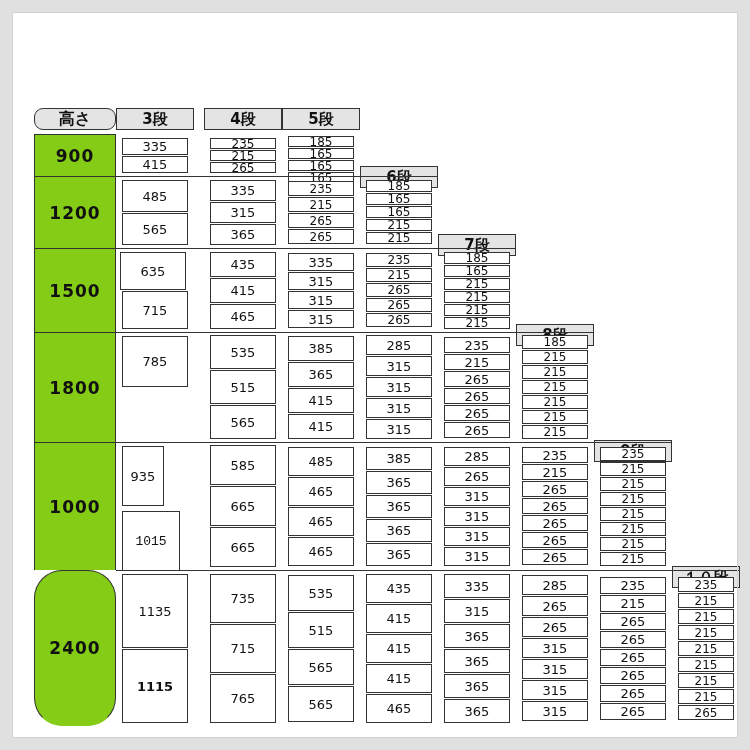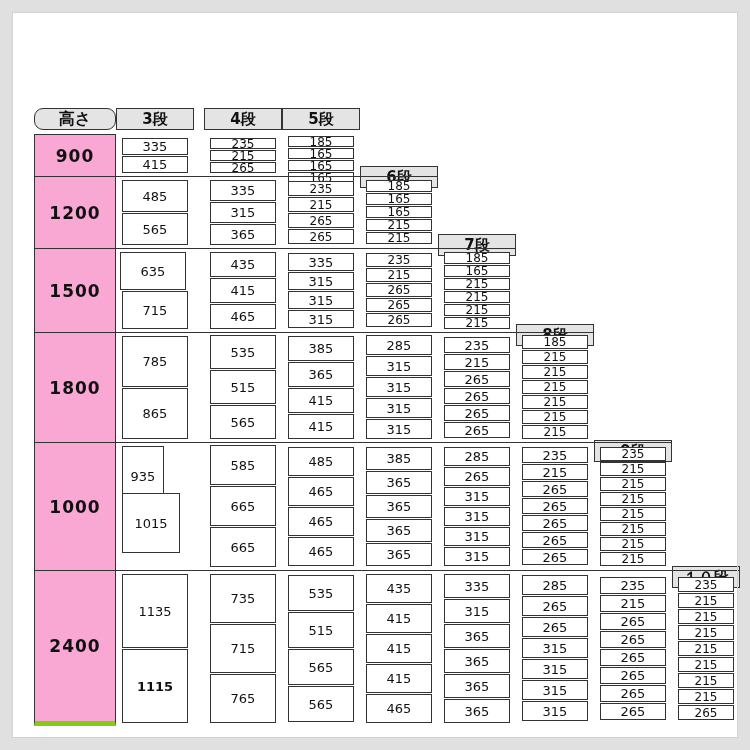--- a/index.html
+++ b/index.html
@@ -74,27 +74,27 @@
   }
   .col-header.big{font-size:16px;border-radius:9px;}
 
   
   .height-cell{
     position:absolute;
     box-sizing:border-box;
     border-top:1px solid #333;
     border-left:1px solid #333;
     border-right:1px solid #333;
-    background:#f9a8d4;
+    background:#84cc16;
     display:flex;align-items:center;justify-content:center;
     font-size:17px;font-weight:bold;color:#111;
     font-family:"DejaVu Sans", sans-serif;
     letter-spacing:1px;
   }
-  .height-cell.last{border-bottom:5px solid #84cc16;}
+  .height-cell.last{border-bottom:1px solid #84cc16;border-radius:28px;}
   .seg{
     position:absolute;
     box-sizing:border-box;
     border:1px solid #333;
     background:#ffffff;
     display:flex;align-items:center;justify-content:center;
     font-size:13px;color:#111;
     font-family:"DejaVu Sans", sans-serif;
     line-height:1;
   }
@@ -164,21 +164,20 @@
       <div class="seg small" style="left: 332px; top: 183px; width: 66px; height: 14px;">265</div>
       <div class="seg small" style="left: 332px; top: 198px; width: 66px; height: 14px;">265</div>
       <div class="seg small" style="left: 332px; top: 213px; width: 66px; height: 14px;">265</div>
       <div class="seg small" style="left: 410px; top: 152px; width: 66px; height: 12px;">185</div>
       <div class="seg small" style="left: 410px; top: 165px; width: 66px; height: 12px;">165</div>
       <div class="seg small" style="left: 410px; top: 178px; width: 66px; height: 12px;">215</div>
       <div class="seg small" style="left: 410px; top: 191px; width: 66px; height: 12px;">215</div>
       <div class="seg small" style="left: 410px; top: 204px; width: 66px; height: 12px;">215</div>
       <div class="seg small" style="left: 410px; top: 217px; width: 66px; height: 12px;">215</div>
       <div class="seg" style="left: 88px; top: 236px; width: 66px; height: 51px;">785</div>
-      <div class="seg" style="left: 88px; top: 288px; width: 66px; height: 51px;">865</div>
       <div class="seg" style="left: 176px; top: 235px; width: 66px; height: 34px;">535</div>
       <div class="seg" style="left: 176px; top: 270px; width: 66px; height: 34px;">515</div>
       <div class="seg" style="left: 176px; top: 305px; width: 66px; height: 34px;">565</div>
       <div class="seg" style="left: 254px; top: 236px; width: 66px; height: 25px;">385</div>
       <div class="seg" style="left: 254px; top: 262px; width: 66px; height: 25px;">365</div>
       <div class="seg" style="left: 254px; top: 288px; width: 66px; height: 25px;">415</div>
       <div class="seg" style="left: 254px; top: 314px; width: 66px; height: 25px;">415</div>
       <div class="seg" style="left: 332px; top: 235px; width: 66px; height: 20px;">285</div>
       <div class="seg" style="left: 332px; top: 256px; width: 66px; height: 20px;">315</div>
       <div class="seg" style="left: 332px; top: 277px; width: 66px; height: 20px;">315</div>
@@ -191,21 +190,21 @@
       <div class="seg" style="left: 410px; top: 305px; width: 66px; height: 16px;">265</div>
       <div class="seg" style="left: 410px; top: 322px; width: 66px; height: 16px;">265</div>
       <div class="seg small" style="left: 488px; top: 235px; width: 66px; height: 14px;">185</div>
       <div class="seg small" style="left: 488px; top: 250px; width: 66px; height: 14px;">215</div>
       <div class="seg small" style="left: 488px; top: 265px; width: 66px; height: 14px;">215</div>
       <div class="seg small" style="left: 488px; top: 280px; width: 66px; height: 14px;">215</div>
       <div class="seg small" style="left: 488px; top: 295px; width: 66px; height: 14px;">215</div>
       <div class="seg small" style="left: 488px; top: 310px; width: 66px; height: 14px;">215</div>
       <div class="seg small" style="left: 488px; top: 325px; width: 66px; height: 14px;">215</div>
       <div class="seg" style="left: 88px; top: 346px; width: 42px; height: 60px;">935</div>
-      <div class="seg" style="left: 88px; top: 393px; width: 58px; height: 60px;">1015</div>
+      <div class="seg" style="left: 88px; top: 411px; width: 58px; height: 60px; font-family: Liberation Mono, monospace;">1015</div>
       <div class="seg" style="left: 176px; top: 345px; width: 66px; height: 40px;">585</div>
       <div class="seg" style="left: 176px; top: 386px; width: 66px; height: 40px;">665</div>
       <div class="seg" style="left: 176px; top: 427px; width: 66px; height: 40px;">665</div>
       <div class="seg" style="left: 254px; top: 347px; width: 66px; height: 29px;">485</div>
       <div class="seg" style="left: 254px; top: 377px; width: 66px; height: 29px;">465</div>
       <div class="seg" style="left: 254px; top: 407px; width: 66px; height: 29px;">465</div>
       <div class="seg" style="left: 254px; top: 437px; width: 66px; height: 29px;">465</div>
       <div class="seg" style="left: 332px; top: 347px; width: 66px; height: 23px;">385</div>
       <div class="seg" style="left: 332px; top: 371px; width: 66px; height: 23px;">365</div>
       <div class="seg" style="left: 332px; top: 395px; width: 66px; height: 23px;">365</div>

